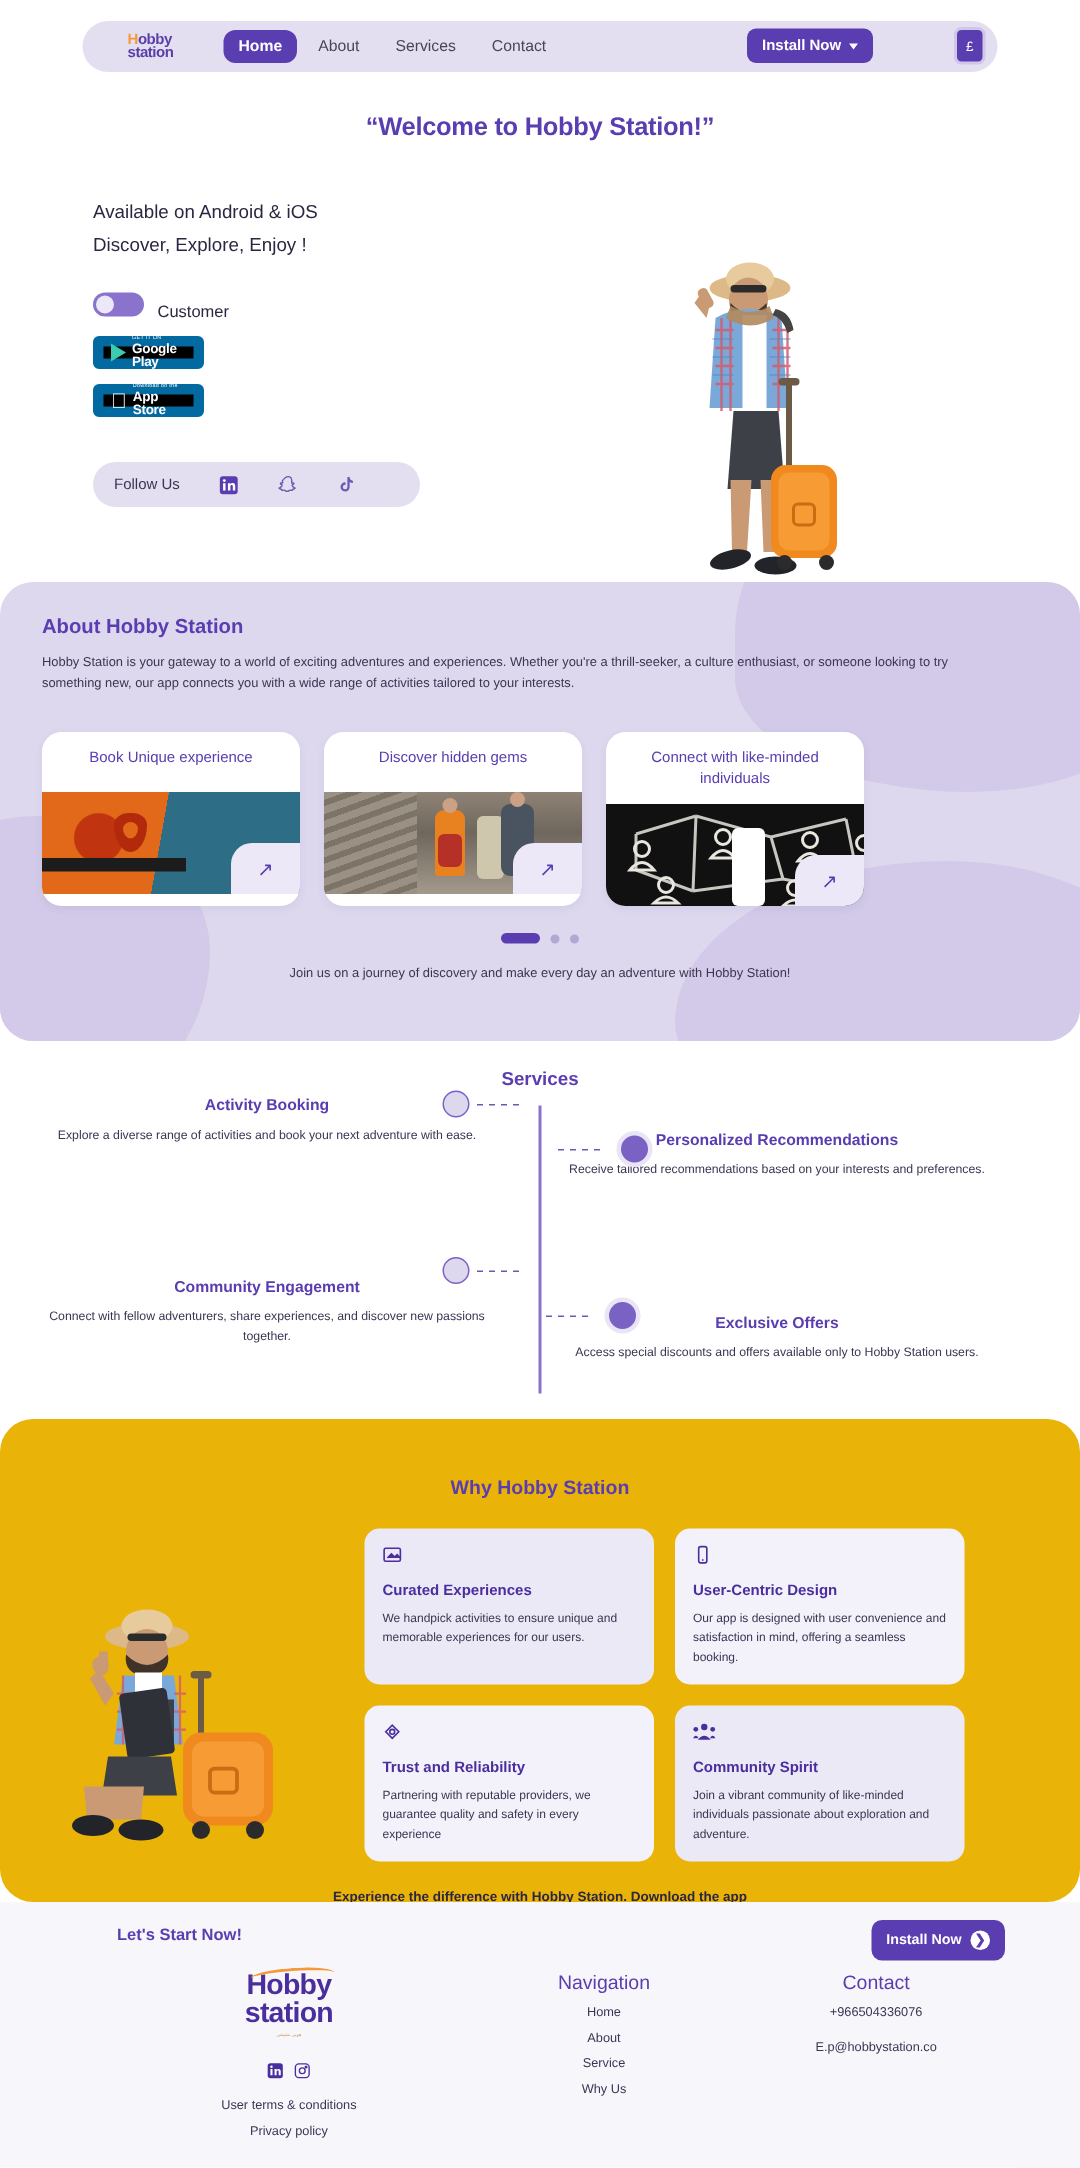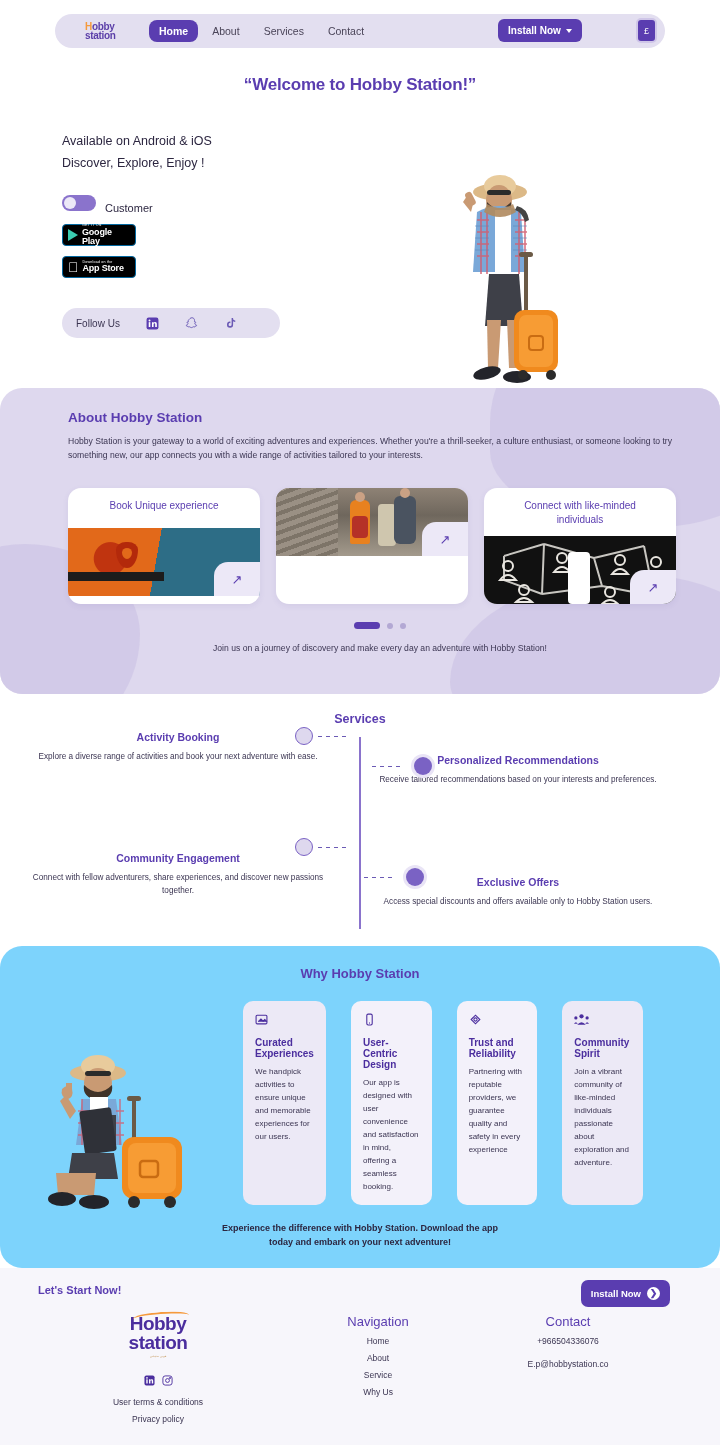--- a/index.html
+++ b/index.html
@@ -65,56 +65,56 @@
     background: #8a73cc; position: relative; cursor: pointer;
   }
   .toggle .knob {
     position: absolute; left: 2px; top: 2px; width: 12px; height: 12px;
     border-radius: 50%; background: #ece8f7;
   }
   .toggle-label { font-size: 11px; color: #2c2640; margin-top: 10px; }
   .store-badge {
     width: 74px; height: 22px; background: #000; border-radius: 4px;
     margin-top: 10px; display: flex; align-items: center; gap: 4px;
-    padding: 0 5px; cursor: pointer; border: 1px solid #0369a1;
+    padding: 0 5px; cursor: pointer; border: 7px solid #0369a1;
   }
   .store-badge .sb-txt { display: flex; flex-direction: column; line-height: 1; }
   .sb-small { font-size: 3.6px; color: #fff; letter-spacing: .2px; }
   .sb-big { font-size: 9px; color: #fff; font-weight: 700; letter-spacing: -0.2px; }
   .gp-tri { width: 0; height: 0; border-top: 6px solid transparent;
             border-bottom: 6px solid transparent; border-left: 10px solid #3bccb0; }
   .apple-glyph { font-size: 14px; color: #fff; line-height: 1; }
   .follow-bar {
     margin-top: 30px; width: 218px; height: 30px; border-radius: 15px;
     background: #e3dff0; display: flex; align-items: center; padding: 6px 14px; gap: 26px;
   }
   .follow-label { font-size: 10px; color: #3b3552; }
   .soc-icon { cursor: pointer; display: flex; align-items: center; }
   .hero-img { position: absolute; left: 437px; top: 95px; width: 135px; height: 220px; }
 
   
   .about {
     position: relative; margin-top: 8px; height: 306px;
-    background: #ded8ee; border-radius: 22px; overflow: hidden; padding-left: 40px;
+    background: #ded8ee; border-radius: 22px; overflow: hidden;
   }
   .blob {
     position: absolute; background: #d0c8e6; border-radius: 50%; opacity: .85;
   }
   .blob-tr { width: 300px; height: 220px; right: -70px; top: -80px;
              border-radius: 50% 40% 55% 60% / 60% 55% 45% 40%; }
   .blob-br { width: 330px; height: 180px; right: -60px; bottom: -60px;
              border-radius: 55% 45% 50% 50% / 60% 50% 50% 40%; }
   .blob-bl { width: 230px; height: 200px; left: -90px; bottom: -50px;
              border-radius: 50% 50% 45% 55% / 55% 45% 55% 45%; }
   .about-inner { position: relative; padding: 22px 28px 0 28px; }
   .about-h { font-size: 13.5px; font-weight: 700; color: #5a3db0; }
   .about-p { font-size: 8.6px; color: #3b3552; line-height: 14px; margin-top: 9px; width: 610px; }
   .cards { display: flex; gap: 16px; margin-top: 26px; }
   .card {
-    width: 192px; background: #fff; border-radius: 13px; overflow: hidden;
+    width: 172px; background: #fff; border-radius: 13px; overflow: hidden;
     position: relative; box-shadow: 0 2px 6px rgba(80,60,140,.08);
   }
   .card-title {
     font-size: 10px; color: #5a3db0; text-align: center; font-weight: 500;
     padding: 11px 16px 9px 16px; line-height: 14px; min-height: 40px;
   }
   .card-img { height: 68px; position: relative; overflow: hidden; }
   .arrow-chip {
     position: absolute; right: 0; bottom: 0; width: 46px; height: 34px;
     background: #ece8f7; border-top-left-radius: 14px;
@@ -159,34 +159,34 @@
   .srv-right { text-align:center; width:300px; left:368px; }
   .node {
     position:absolute; width:18px; height:18px; border-radius:50%;
   }
   .node-hollow { background:#ded8ee; border:1.5px solid #7a62c4; }
   .node-solid { background:#7a62c4; box-shadow: 0 0 0 3px #e9e4f6; }
   .dash { position:absolute; height:1px; width:30px;
     background: repeating-linear-gradient(90deg,#6b5ab5 0 4px, transparent 4px 8px); }
 
   
-  .why { background:#7dd3fc; border-radius:22px; padding:20px 0 16px 0; position:relative; height: 322px; }
+  .why { background:#eab308; border-radius:22px; padding:38px 0 16px 0; position:relative; height: 322px; }
   .why-title { text-align:center; font-size:13px; font-weight:700; color:#5a3db0; }
   .why-body { display:flex; margin-top:20px; padding: 0 28px; }
   .why-figure { width: 215px; position:relative; height: 200px; }
-  .why-grid { display:grid; grid-template-columns: 1fr 1fr 1fr 1fr; gap:25px; width: 400px; }
+  .why-grid { display:grid; grid-template-columns: 1fr 1fr; gap:14px; width: 400px; }
   .why-card { background:#ece9f6; border-radius:10px; padding:11px 12px 12px 12px; }
   .why-card.alt { background:#f3f1fa; }
   .why-ic { color:#4b2e9e; margin-bottom:7px; display:block; }
   .why-h { font-size:10px; font-weight:700; color:#4b2e9e; }
   .why-p { font-size:8px; color:#3b3552; line-height:13px; margin-top:6px; }
   .why-foot { text-align:center; font-size:9px; font-weight:700; color:#2c2640; line-height:14px; margin-top:16px; }
 
   
-  .footer { background:#f7f6fb; height: 178px; position:relative; padding: 16px 50px 0 38px; }
+  .footer { background:#f7f6fb; height: 178px; position:relative; padding: 16px 50px 0 78px; }
   .start-now { font-size:11px; font-weight:700; color:#5a3db0; }
   .foot-install {
     position:absolute; right:50px; top:12px; background:#5a3db0; color:#fff;
     font-size:9.5px; font-weight:700; border:none; border-radius:7px;
     padding:7px 10px; display:flex; align-items:center; gap:6px; cursor:pointer;
   }
   .circ-arrow { width:13px; height:13px; border-radius:50%; background:#fff; color:#5a3db0;
     font-size:9px; display:flex; align-items:center; justify-content:center; line-height:1; }
   .foot-cols { display:flex; margin-top:18px; }
   .fc1 { width: 240px; text-align:center; }
@@ -333,20 +333,21 @@
           <div class="img-balloon"></div>
           <div class="balloon-shield"></div>
           <div class="balloon-band"></div>
           <div class="arrow-chip">
               <span>↗</span>
             </div>
         </div>
       </div>
 
       <div class="card">
+        <div class="card-title">Discover hidden gems</div>
         <div class="card-img">
           <div class="img-trek">
             <div class="trek-wall"></div>
             <div class="trek-p1"></div>
             <div class="trek-p2"></div>
             <div class="trek-p3"></div>
           </div>
           <div class="arrow-chip">
               <span>↗</span>
             </div>

